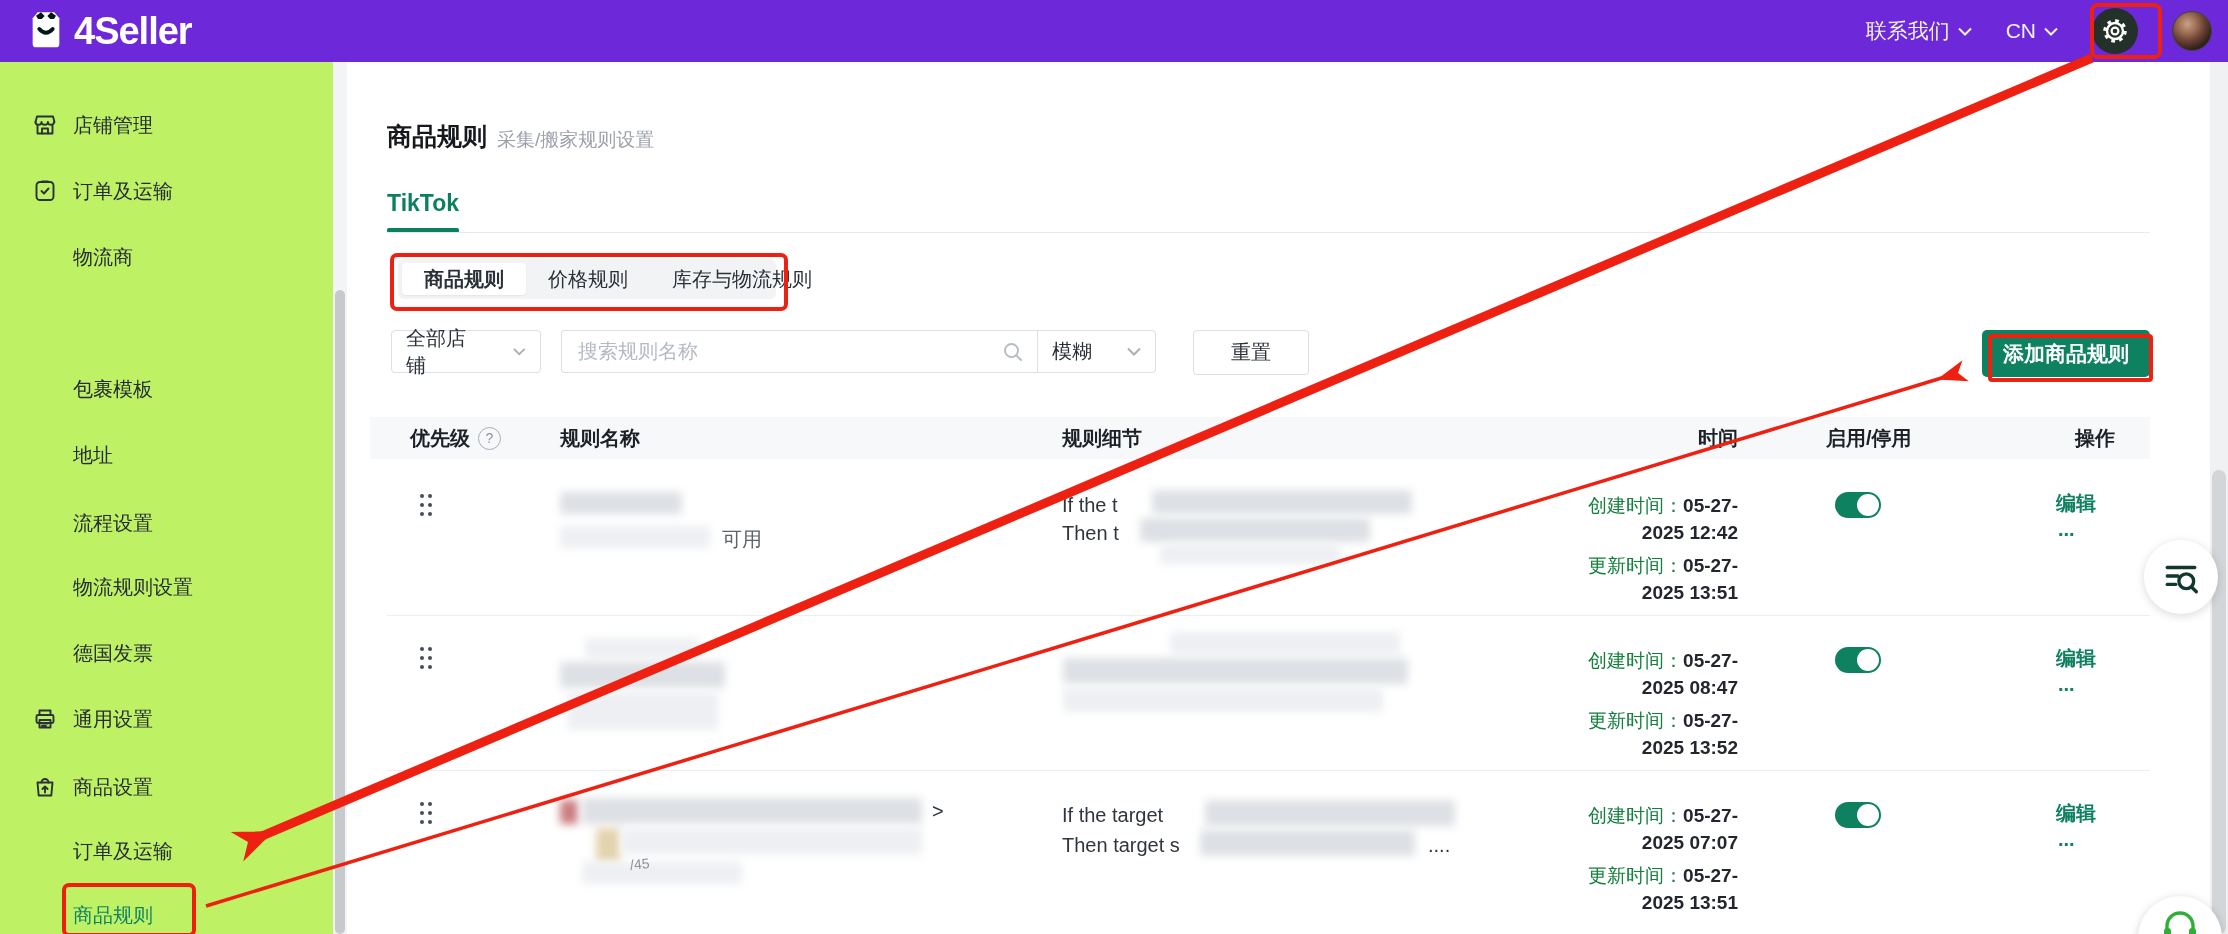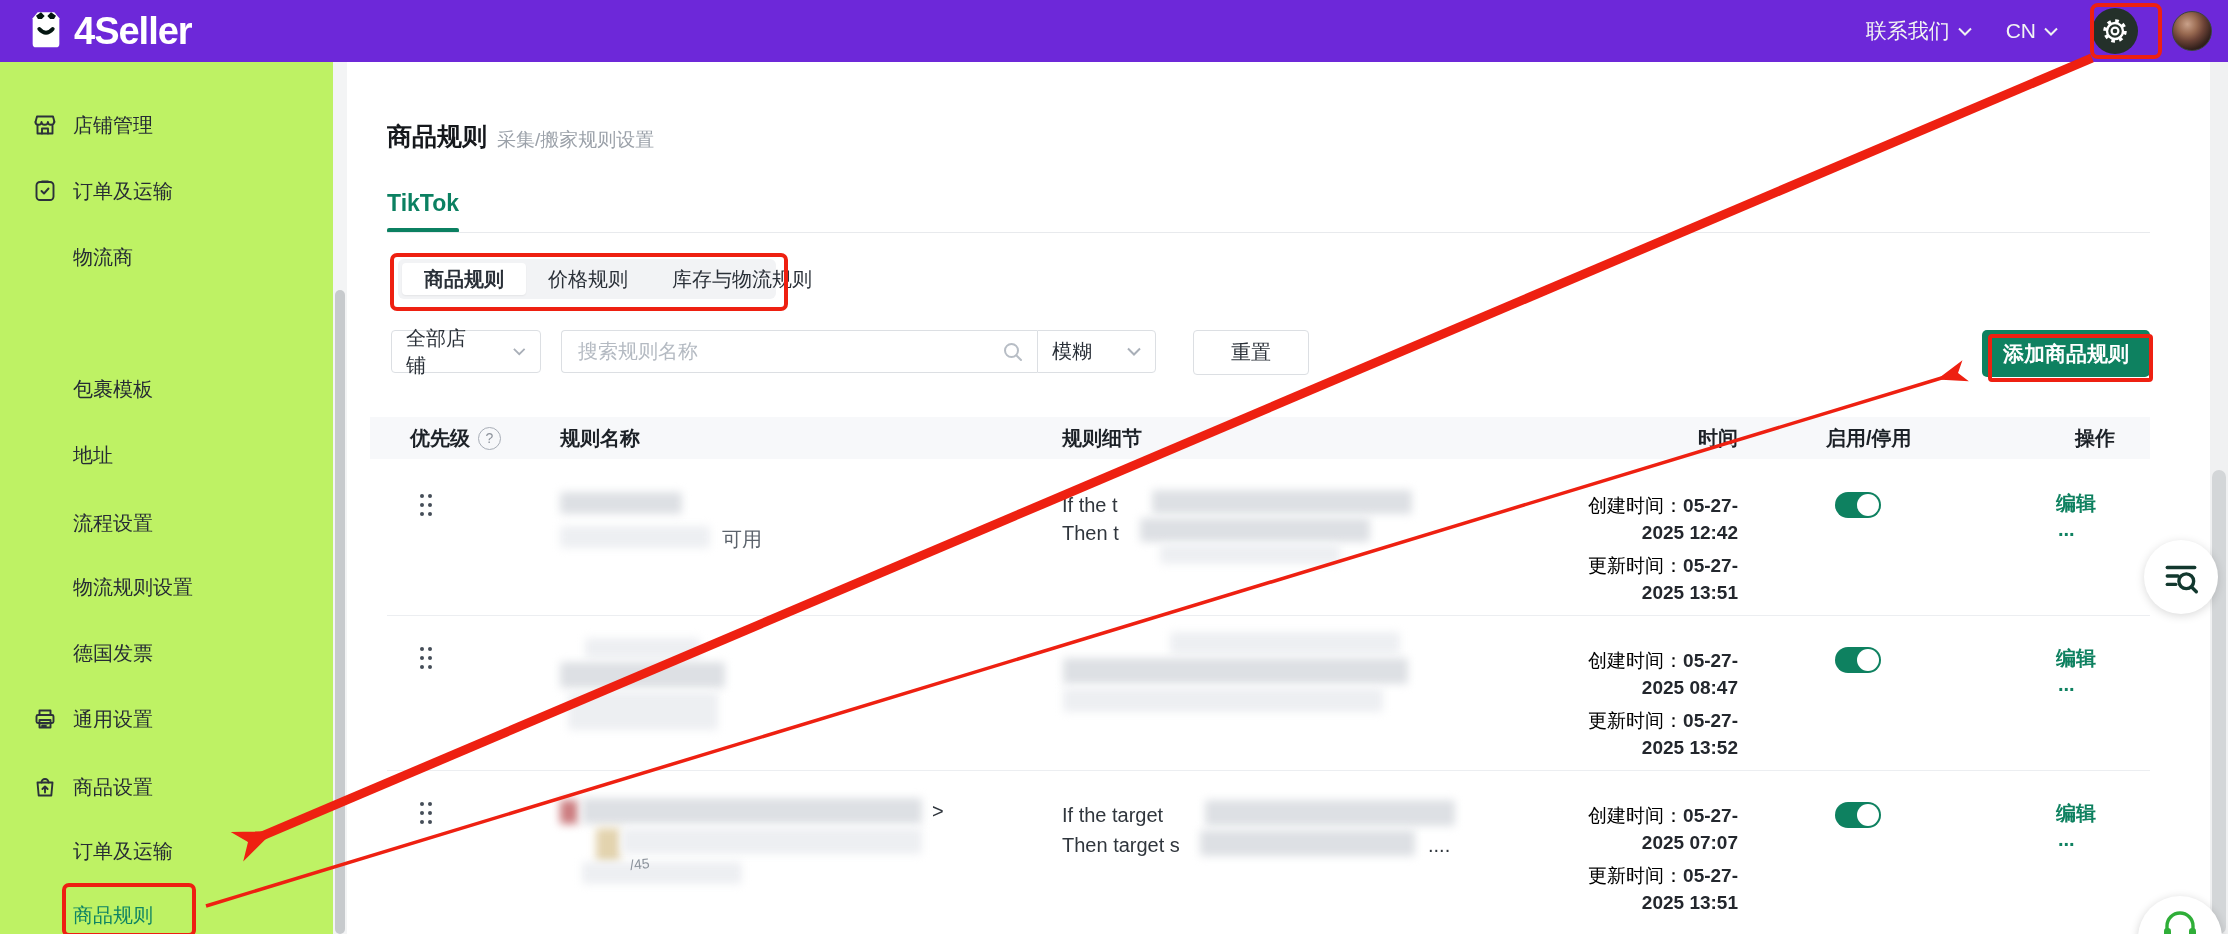--- a/index.html
+++ b/index.html
@@ -52,21 +52,21 @@
   .thead{position:absolute;left:370px;top:417px;width:1780px;height:42px;background:#f7f8fa;text-align:center;}
   .th{position:absolute;top:0;height:42px;display:flex;align-items:center;font-size:20px;font-weight:bold;color:#1c2127;white-space:nowrap;}
   .help-circle{width:21px;height:21px;border:1px solid #a7adb6;border-radius:50%;color:#8d939c;font-size:14px;display:inline-flex;align-items:center;justify-content:center;margin-left:8px;font-weight:normal;}
   .row-sep{position:absolute;left:387px;width:1763px;height:1px;background:#eceef1;}
   .drag-handle{position:absolute;left:418px;width:16px;height:26px;cursor:grab;}
   .blur{position:absolute;background:#dde0e4;border-radius:2px;filter:blur(4px);}
   .blur.light{background:#edeff2;}
   .cell-text{position:absolute;font-size:20px;color:#30363d;white-space:nowrap;}
   .muted{color:#5c636c;}
   .time-block{position:absolute;width:240px;text-align:right;font-size:19px;line-height:27px;}
-  .time-label{color:#000000;}
+  .time-label{color:#15803d;}
   .time-value{color:#23272d;font-weight:bold;}
   .toggle{position:absolute;width:46px;height:26px;border-radius:13px;background:#0e8160;cursor:pointer;}
   .toggle .knob{position:absolute;right:2px;top:2px;width:22px;height:22px;border-radius:50%;background:#fff;}
   .link-green{position:absolute;font-size:20px;font-weight:bold;color:#0e8160;cursor:pointer;white-space:nowrap;}
   
   .float-search{position:absolute;left:2144px;top:540px;width:74px;height:74px;border-radius:50%;background:#fff;box-shadow:0 2px 10px rgba(0,0,0,.15);display:flex;align-items:center;justify-content:center;cursor:pointer;z-index:40;}
   .float-support{position:absolute;left:2138px;top:896px;width:84px;height:84px;border-radius:50%;background:#fff;box-shadow:0 2px 10px rgba(0,0,0,.18);display:flex;align-items:flex-start;justify-content:center;cursor:pointer;z-index:40;}
   
   .page-scroll{position:absolute;left:2210px;top:62px;width:18px;height:872px;background:#f0f1f2;}
   .page-thumb{position:absolute;left:2212px;width:14px;top:470px;height:464px;background:#d3d6d8;border-radius:7px;}

